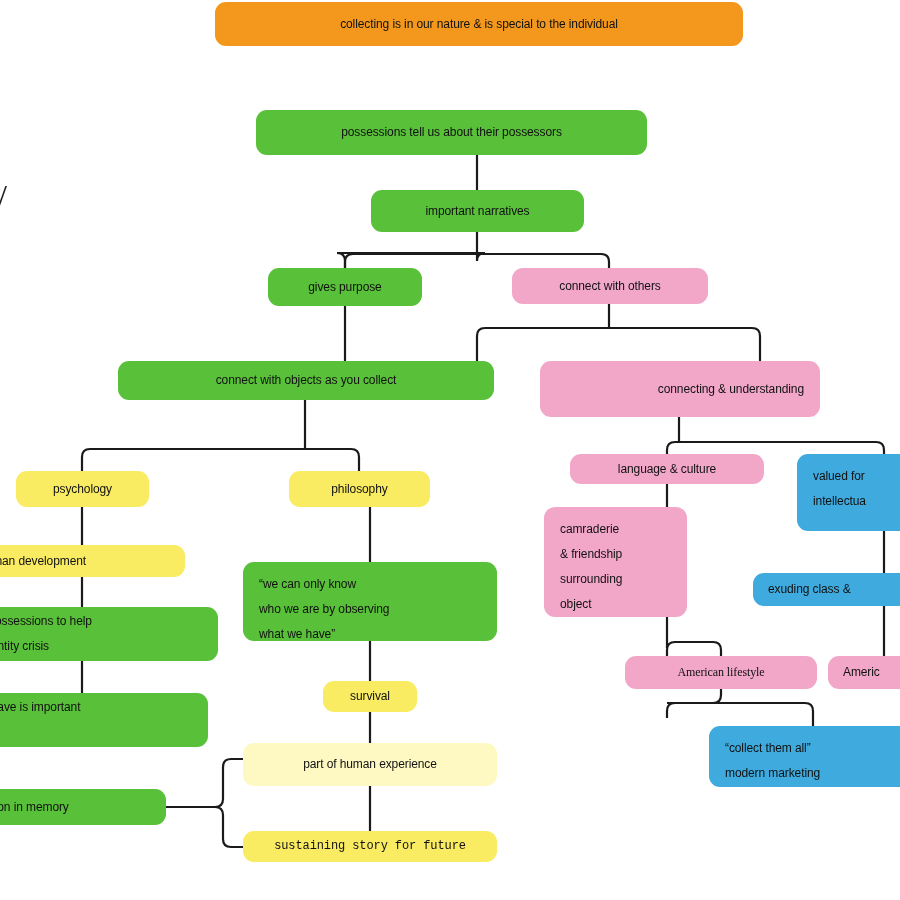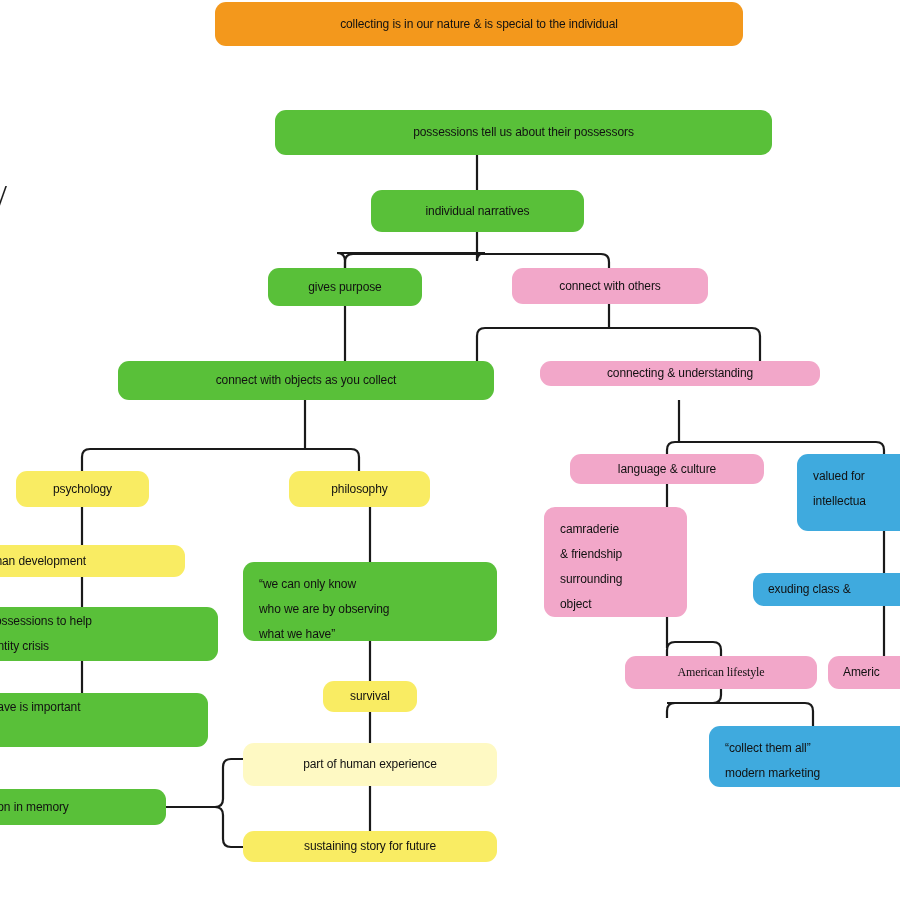--- a/index.html
+++ b/index.html
@@ -106,41 +106,41 @@
       <path d="M 884 606 L 884 660"></path>
     </g>
   </svg>
 
   <span class="stray-mark" style="left: -12px; top: 178px;">//</span>
 
   <div class="node c-orange pad-2" style="left: 215px; top: 2px; width: 528px; height: 44px; justify-content: center; background: rgb(243, 152, 28);">
     <span>collecting is in our nature &amp; is special to the individual</span>
   </div>
 
-  <div class="node c-green pad-2" style="left: 275px; top: 110px; width: 497px; height: 45px; justify-content: center; background: rgb(89, 192, 57);">
+  <div class="node c-green pad-2" style="left: 256px; top: 110px; width: 391px; height: 45px; justify-content: center; background: rgb(89, 192, 57);">
     <span>possessions tell us about their possessors</span>
   </div>
 
   <div class="node c-green pad-2" style="left: 371px; top: 190px; width: 213px; height: 42px; justify-content: center; background: rgb(89, 192, 57);">
-    <span>individual narratives</span>
+    <span>important narratives</span>
   </div>
 
   <div class="node c-pink pad-1" style="left: 512px; top: 268px; width: 196px; height: 36px; justify-content: center; background: rgb(242, 167, 201);">
     <span>connect with others</span>
   </div>
 
   <div class="node c-green pad-1" style="left: 268px; top: 268px; width: 154px; height: 38px; justify-content: center; background: rgb(89, 192, 57);">
     <span>gives purpose</span>
   </div>
 
   <div class="node c-green pad-2" style="left: 118px; top: 361px; width: 376px; height: 39px; justify-content: center; background: rgb(89, 192, 57);">
     <span>connect with objects as you collect</span>
   </div>
 
-  <div class="node c-pink pad-2" style="left: 540px; top: 361px; width: 280px; height: 25px; justify-content: center; background: rgb(242, 167, 201);">
+  <div class="node c-pink pad-2" style="left: 540px; top: 361px; width: 280px; height: 56px; justify-content: flex-end; background: rgb(242, 167, 201);">
     <span>connecting &amp; understanding</span>
   </div>
 
   <div class="node c-yellow pad-1" style="left: 16px; top: 471px; width: 133px; height: 36px; justify-content: center; background: rgb(249, 236, 99);">
     <span>psychology</span>
   </div>
 
   <div class="node c-yellow pad-1" style="left: 289px; top: 471px; width: 141px; height: 36px; justify-content: center; background: rgb(249, 236, 99);">
     <span>philosophy</span>
   </div>
@@ -170,21 +170,21 @@
   </div>
 
   <div class="node c-yellow pad-1" style="left: 323px; top: 681px; width: 94px; height: 31px; justify-content: center; background: rgb(249, 236, 99);">
     <span>survival</span>
   </div>
 
   <div class="node c-yellow pad-1" style="left: 243px; top: 743px; width: 254px; height: 43px; justify-content: center; background: #fef9c3;">
     <span>part of human experience</span>
   </div>
 
-  <div class="node c-yellow pad-1" style="left: 243px; top: 831px; width: 254px; height: 31px; justify-content: center; background: rgb(249, 236, 99);">
+  <div class="node c-yellow pad-1" style="left: 243px; top: 831px; width: 254px; height: 31px; justify-content: center; background: rgb(249, 236, 99); font-family: Liberation Mono, monospace;">
     <span>sustaining story for future</span>
   </div>
 
   <div class="node c-pink pad-2" style="left: 544px; top: 507px; width: 143px; height: 110px; align-items: flex-start; background: rgb(242, 167, 201);">
     <span>camraderie
 &amp; friendship
 surrounding
 object</span>
   </div>
 

